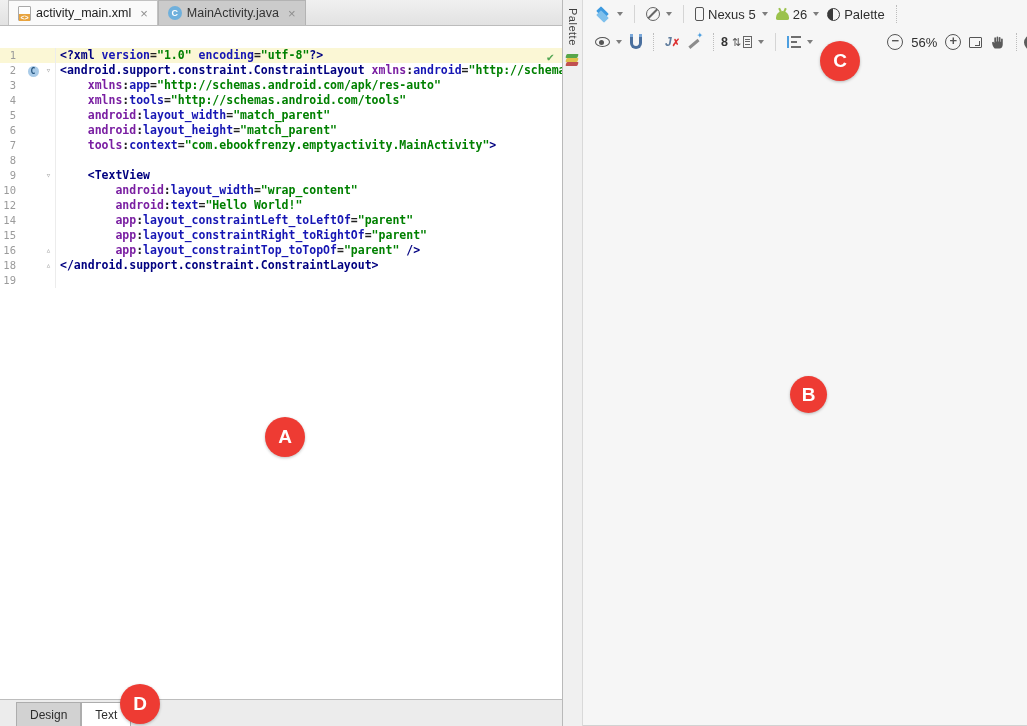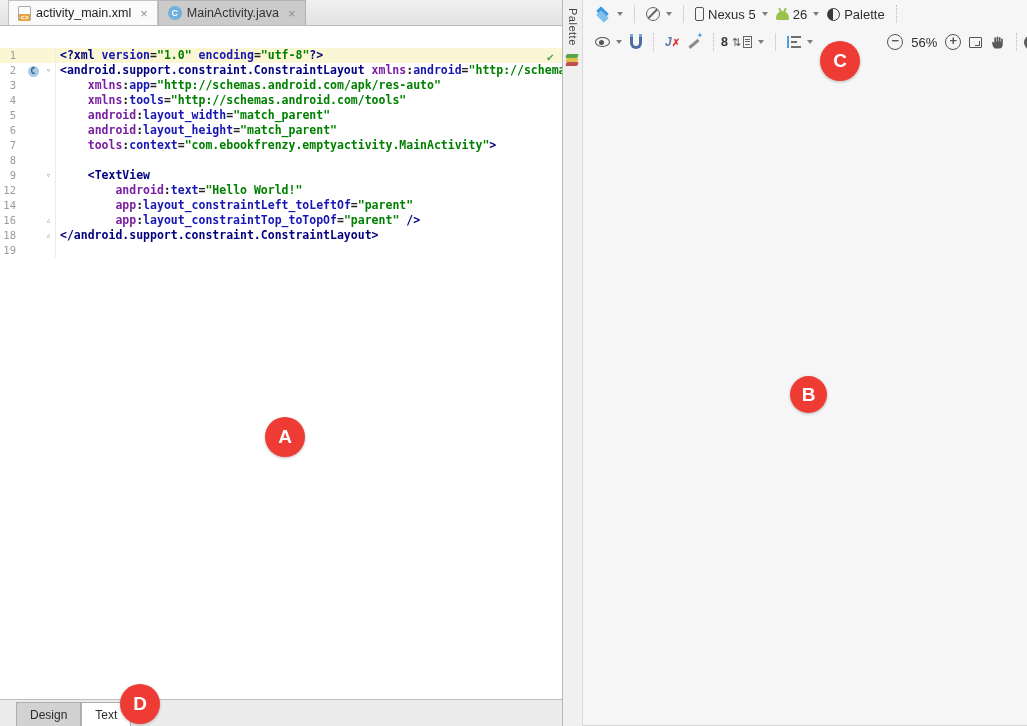--- a/index.html
+++ b/index.html
@@ -138,22 +138,24 @@
       <div class="code-lines">
           <div class="cl hl"><span class="ln">1</span><span class="gut-ic"></span><span class="gut-fd"></span><span class="tx"><span class="tk-t">&lt;?xml </span><span class="tk-a">version</span><span class="tk-d">=</span><span class="tk-v">"1.0"</span><span class="tk-d"> </span><span class="tk-a">encoding</span><span class="tk-d">=</span><span class="tk-v">"utf-8"</span><span class="tk-t">?&gt;</span></span></div>
           <div class="cl"><span class="ln">2</span><span class="gut-ic"><span class="cicon">C</span></span><span class="gut-fd">▿</span><span class="tx"><span class="tk-t">&lt;android.support.constraint.ConstraintLayout</span><span class="tk-d"> </span><span class="tk-p">xmlns</span><span class="tk-d">:</span><span class="tk-a">android</span><span class="tk-d">=</span><span class="tk-v">"http://schemas</span></span></div>
           <div class="cl"><span class="ln">3</span><span class="gut-ic"></span><span class="gut-fd"></span><span class="tx"><span class="tk-d">    </span><span class="tk-p">xmlns</span><span class="tk-d">:</span><span class="tk-a">app</span><span class="tk-d">=</span><span class="tk-v">"http://schemas.android.com/apk/res-auto"</span></span></div>
           <div class="cl"><span class="ln">4</span><span class="gut-ic"></span><span class="gut-fd"></span><span class="tx"><span class="tk-d">    </span><span class="tk-p">xmlns</span><span class="tk-d">:</span><span class="tk-a">tools</span><span class="tk-d">=</span><span class="tk-v">"http://schemas.android.com/tools"</span></span></div>
           <div class="cl"><span class="ln">5</span><span class="gut-ic"></span><span class="gut-fd"></span><span class="tx"><span class="tk-d">    </span><span class="tk-p">android</span><span class="tk-d">:</span><span class="tk-a">layout_width</span><span class="tk-d">=</span><span class="tk-v">"match_parent"</span></span></div>
           <div class="cl"><span class="ln">6</span><span class="gut-ic"></span><span class="gut-fd"></span><span class="tx"><span class="tk-d">    </span><span class="tk-p">android</span><span class="tk-d">:</span><span class="tk-a">layout_height</span><span class="tk-d">=</span><span class="tk-v">"match_parent"</span></span></div>
           <div class="cl"><span class="ln">7</span><span class="gut-ic"></span><span class="gut-fd"></span><span class="tx"><span class="tk-d">    </span><span class="tk-p">tools</span><span class="tk-d">:</span><span class="tk-a">context</span><span class="tk-d">=</span><span class="tk-v">"com.ebookfrenzy.emptyactivity.MainActivity"</span><span class="tk-t">&gt;</span></span></div>
           <div class="cl"><span class="ln">8</span><span class="gut-ic"></span><span class="gut-fd"></span><span class="tx"></span></div>
           <div class="cl"><span class="ln">9</span><span class="gut-ic"></span><span class="gut-fd">▿</span><span class="tx"><span class="tk-d">    </span><span class="tk-t">&lt;TextView</span></span></div>
+          <div class="cl"><span class="ln">10</span><span class="gut-ic"></span><span class="gut-fd"></span><span class="tx"><span class="tk-d">        </span><span class="tk-p">android</span><span class="tk-d">:</span><span class="tk-a">layout_width</span><span class="tk-d">=</span><span class="tk-v">"wrap_content"</span></span></div>
           <div class="cl"><span class="ln">12</span><span class="gut-ic"></span><span class="gut-fd"></span><span class="tx"><span class="tk-d">        </span><span class="tk-p">android</span><span class="tk-d">:</span><span class="tk-a">text</span><span class="tk-d">=</span><span class="tk-v">"Hello World!"</span></span></div>
           <div class="cl"><span class="ln">14</span><span class="gut-ic"></span><span class="gut-fd"></span><span class="tx"><span class="tk-d">        </span><span class="tk-p">app</span><span class="tk-d">:</span><span class="tk-a">layout_constraintLeft_toLeftOf</span><span class="tk-d">=</span><span class="tk-v">"parent"</span></span></div>
+          <div class="cl"><span class="ln">15</span><span class="gut-ic"></span><span class="gut-fd"></span><span class="tx"><span class="tk-d">        </span><span class="tk-p">app</span><span class="tk-d">:</span><span class="tk-a">layout_constraintRight_toRightOf</span><span class="tk-d">=</span><span class="tk-v">"parent"</span></span></div>
           <div class="cl"><span class="ln">16</span><span class="gut-ic"></span><span class="gut-fd">▵</span><span class="tx"><span class="tk-d">        </span><span class="tk-p">app</span><span class="tk-d">:</span><span class="tk-a">layout_constraintTop_toTopOf</span><span class="tk-d">=</span><span class="tk-v">"parent"</span><span class="tk-d"> </span><span class="tk-t">/&gt;</span></span></div>
           <div class="cl"><span class="ln">18</span><span class="gut-ic"></span><span class="gut-fd">▵</span><span class="tx"><span class="tk-t">&lt;/android.support.constraint.ConstraintLayout&gt;</span></span></div>
           <div class="cl"><span class="ln">19</span><span class="gut-ic"></span><span class="gut-fd"></span><span class="tx"></span></div>
         </div>
       <div class="inspection-ok">✔</div>
     </div>
 
     <div class="bottombar">
       <div class="btab">
         <span>Design</span>

